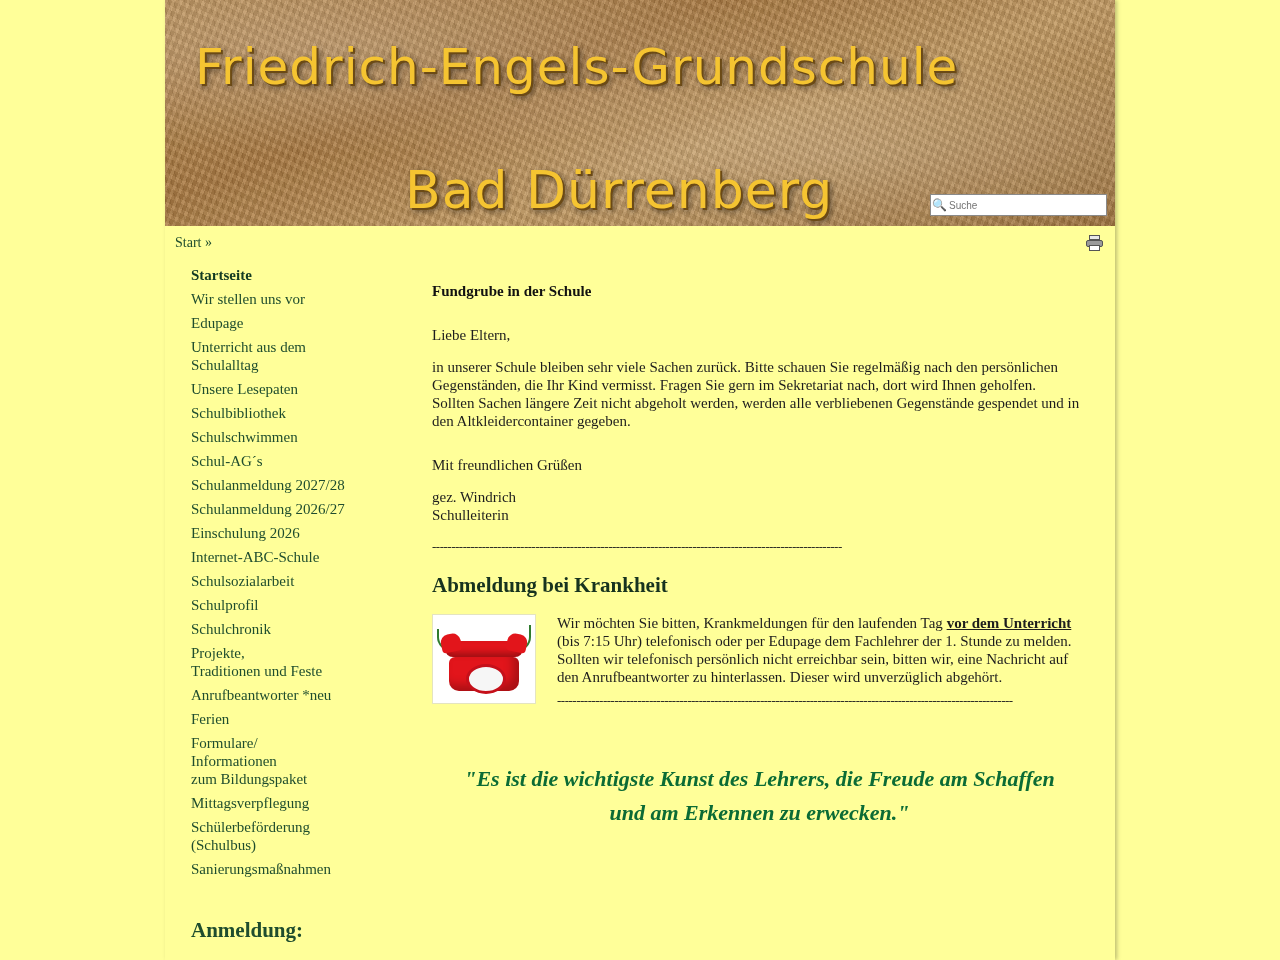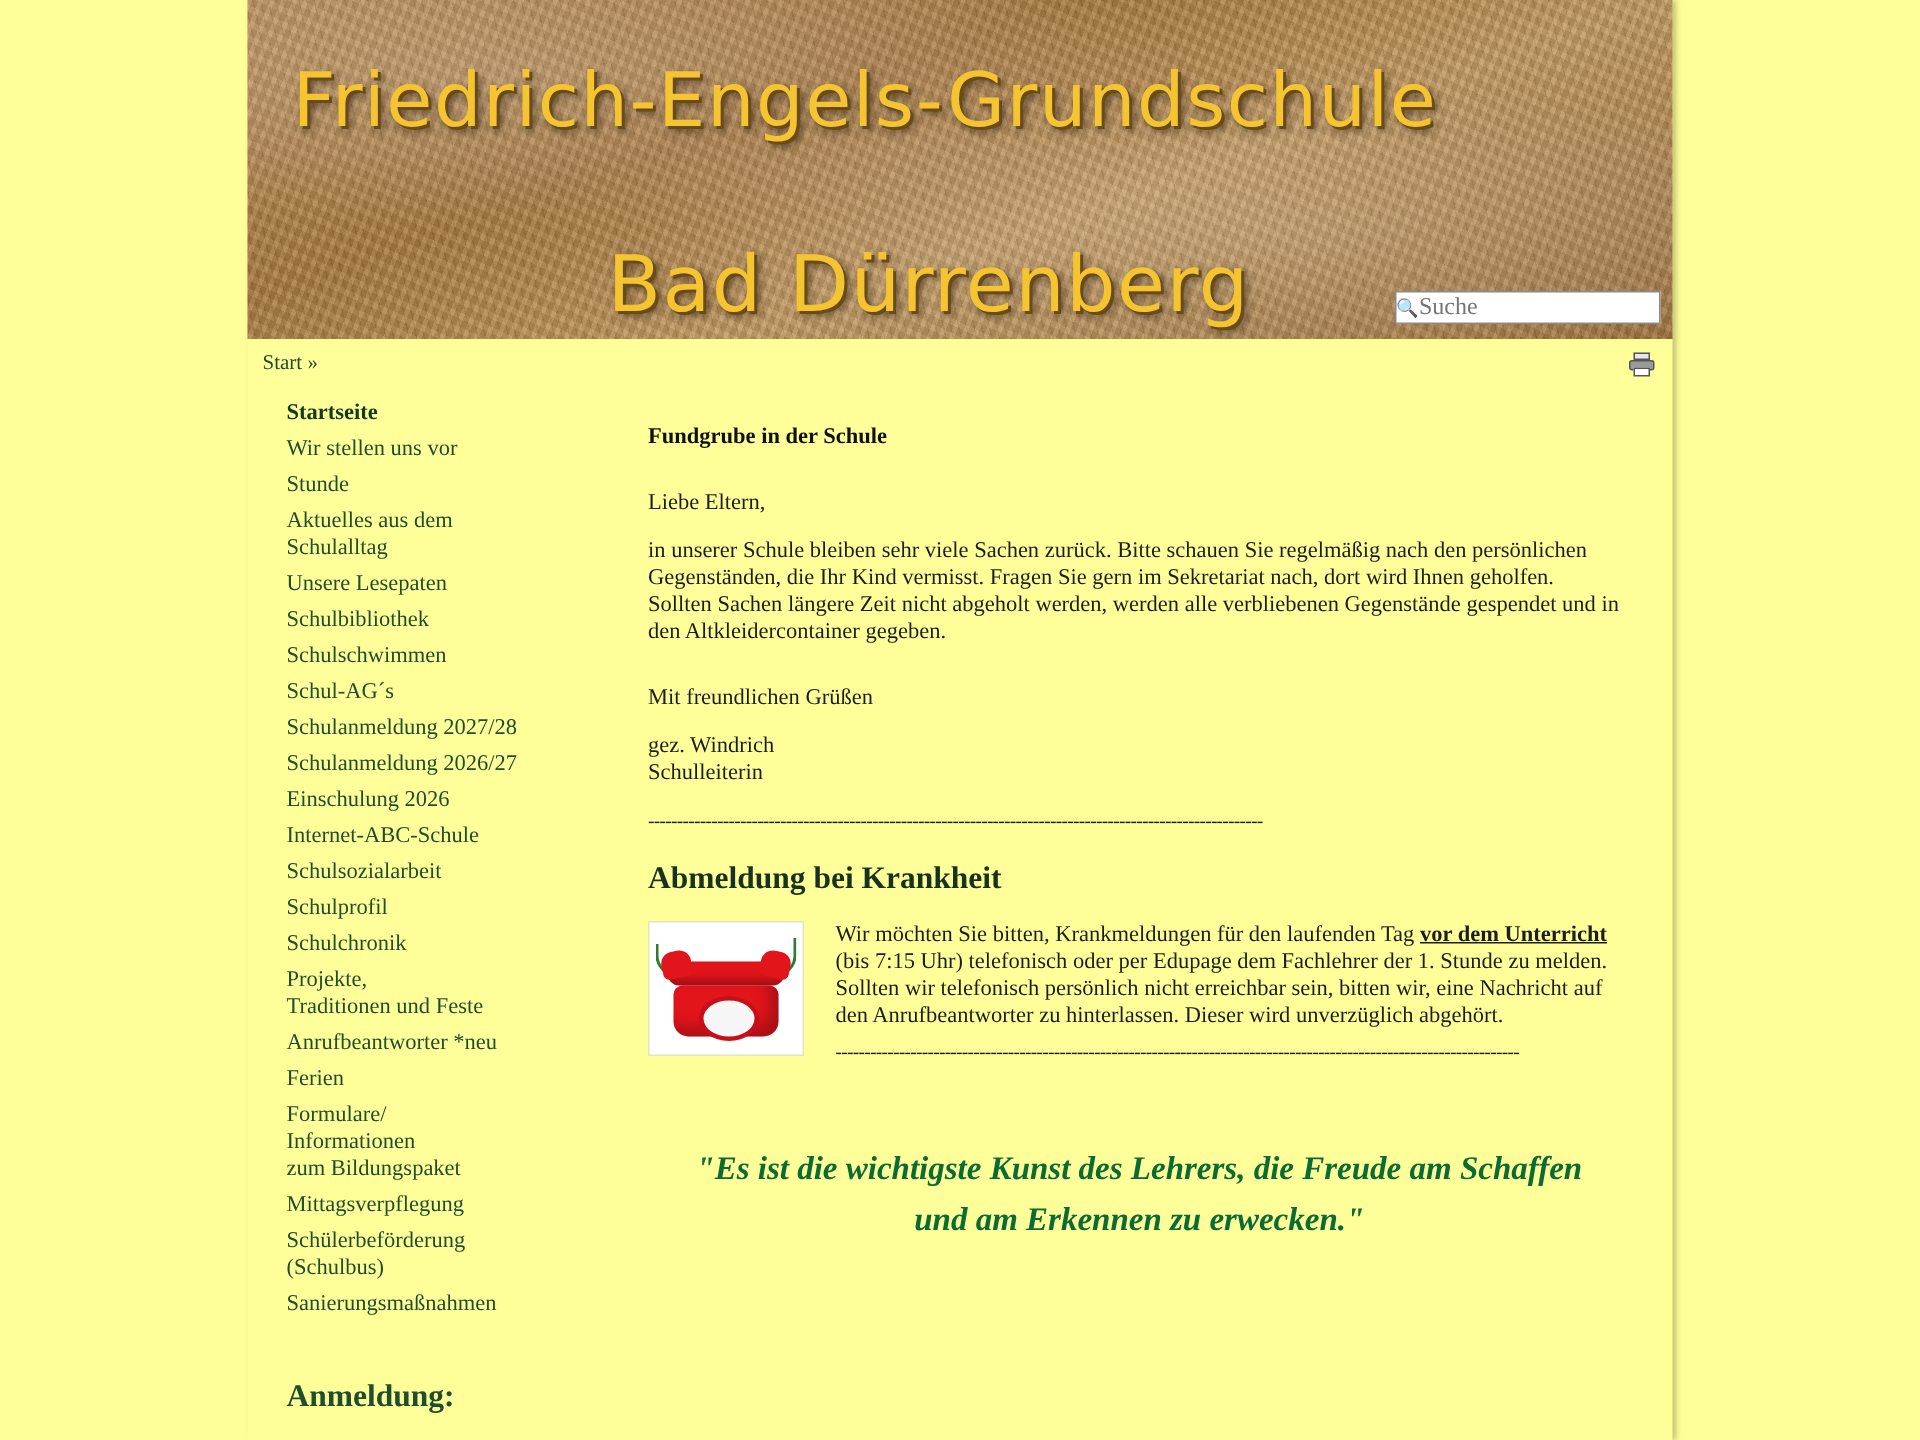--- a/index.html
+++ b/index.html
@@ -90,22 +90,22 @@
     width: 18px;
     text-align: center;
     font-size: 12px;
     line-height: 1;
     color: #2a5d9e;
   }
   .search-input {
     border: 0;
     outline: none;
     flex: 1;
-    font-family: Liberation Serif, serif;
-    font-size: 16px;
+    font-family: Liberation Sans, sans-serif;
+    font-size: 10px;
     color: #8b5cf6;
     background: transparent;
     padding: 0;
   }
 
   
   .crumbbar {
     position: relative;
     height: 34px;
     padding: 0 12px 0 10px;
@@ -320,24 +320,24 @@
 
     <div class="sidebar">
 
       <a class="nav-item active">
           <span>Startseite</span>
         </a>
       <a class="nav-item">
           <span>Wir stellen uns vor</span>
         </a>
       <a class="nav-item">
-          <span>Stunde</span>
-        </a>
-      <a class="nav-item">
-        <span>Aktuelles aus dem</span>
+          <span>Edupage</span>
+        </a>
+      <a class="nav-item">
+        <span>Unterricht aus dem</span>
         <span>Schulalltag</span>
       </a>
       <a class="nav-item">
           <span>Unsere Lesepaten</span>
         </a>
       <a class="nav-item">
           <span>Schulbibliothek</span>
         </a>
       <a class="nav-item">
           <span>Schulschwimmen</span>

